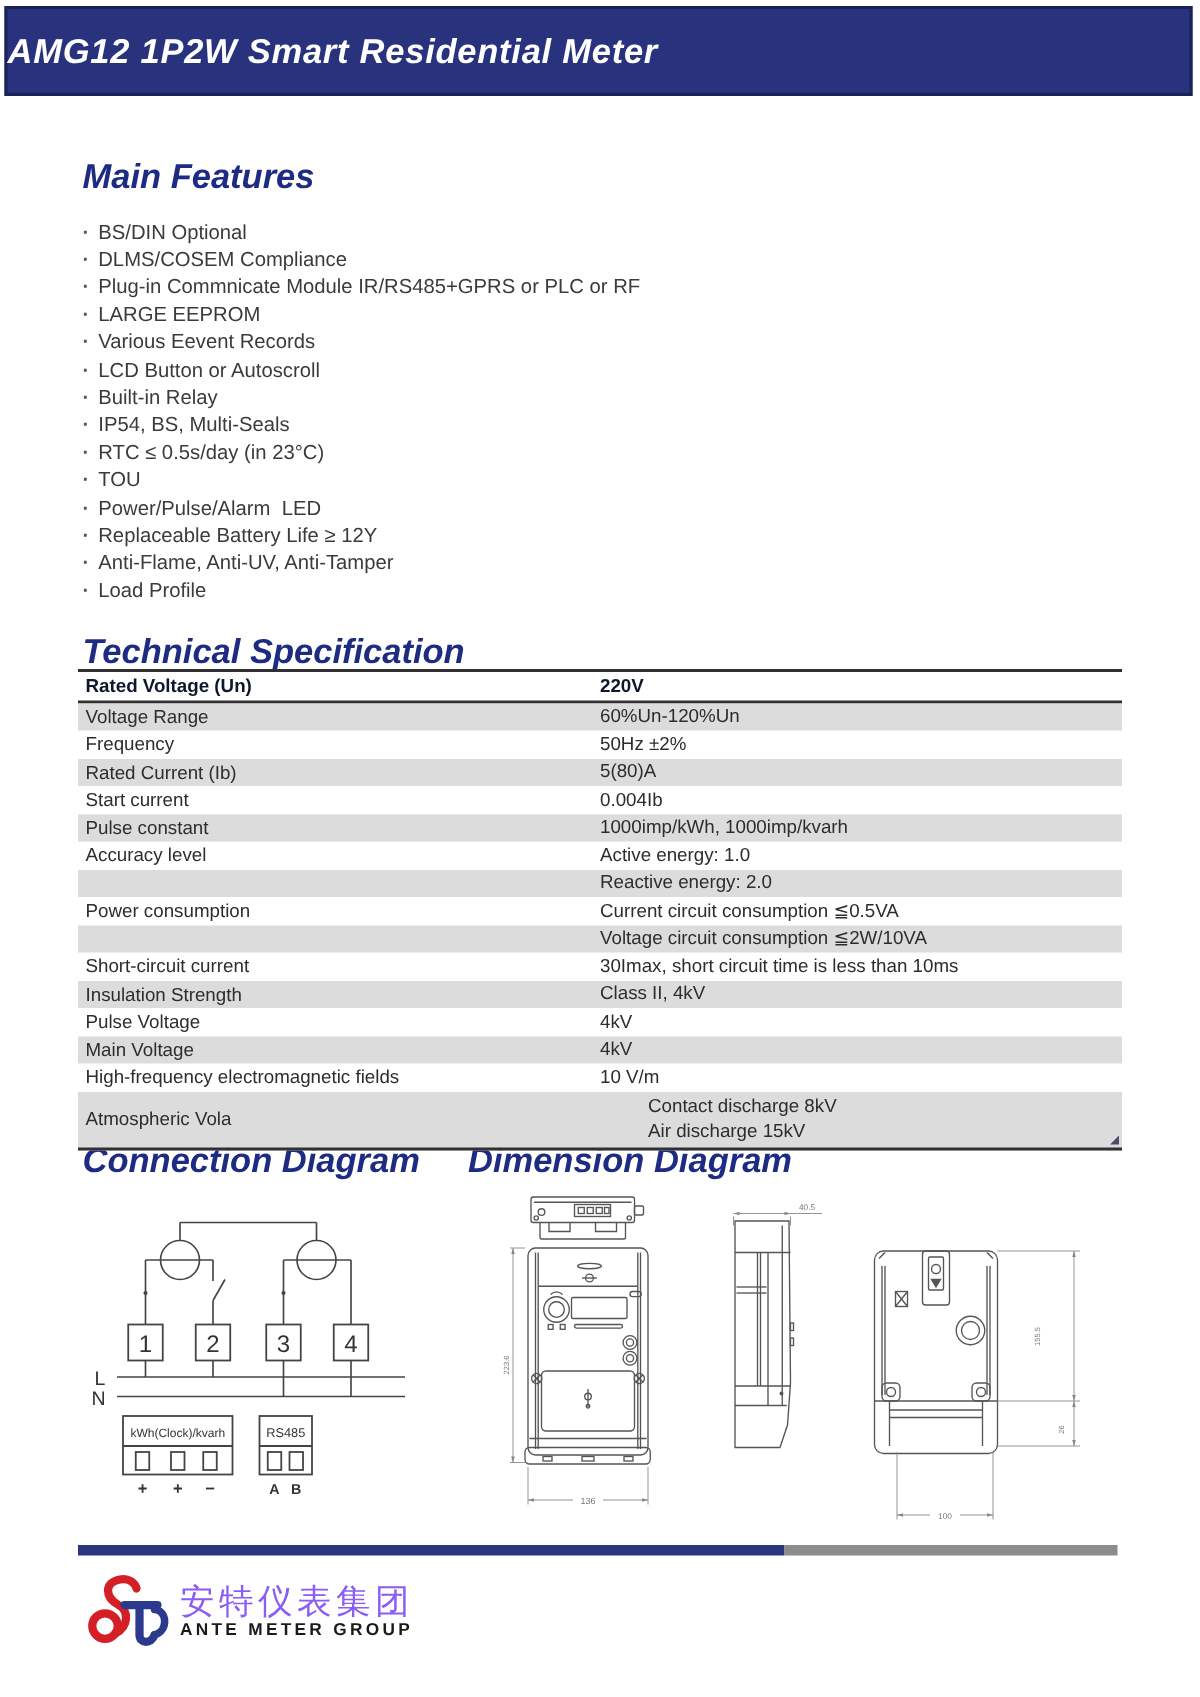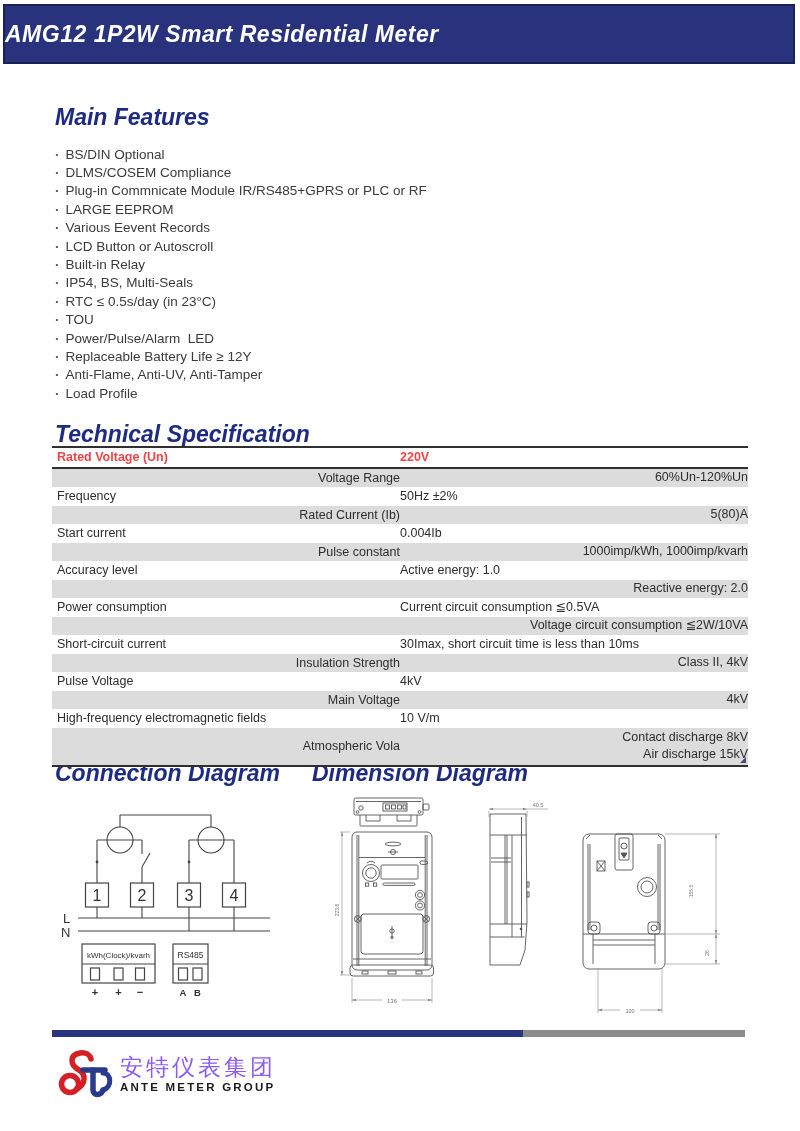--- a/index.html
+++ b/index.html
@@ -32,26 +32,26 @@
   }
   .feat{height:18.4px;display:flex;align-items:center;white-space:pre;}
   .feat .dot{color:#555;margin-right:6px;font-weight:bold;}
   
   .spec-table{
     position:absolute;left:52px;top:446px;width:696px;
     font-size:12.5px;color:#2d2d2d;
   }
   .spec-row{display:flex;height:18.5px;align-items:center;}
   .spec-row.header{
-    font-weight:bold;color:#ef4444;
+    font-weight:bold;color:#0f172a;
     border-top:2px solid #303030;border-bottom:2px solid #303030;
     box-sizing:content-box;
   }
-  .spec-row.shaded{background:#dcdcdc;text-align:right;}
-  .spec-row:last-child{height:37px;border-bottom:2px solid #303030;}
+  .spec-row.shaded{background:#dcdcdc;}
+  .spec-row:last-child{height:37px;border-bottom:2px solid #303030;gap:32px;}
   .spec-label{width:348px;padding-left:5px;box-sizing:border-box;flex-shrink:0;}
   .spec-value{flex:1;white-space:pre-line;line-height:1.35;}
   .corner-mark{
     position:absolute;right:2px;bottom:4px;width:0;height:0;
     border-left:6px solid transparent;border-bottom:6px solid #4a4a6a;
   }
   
   .conn-svg{position:absolute;left:52px;top:792px;}
   .dim-svg{position:absolute;left:300px;top:782px;}
   svg text{font-family:"Liberation Sans", sans-serif;}

